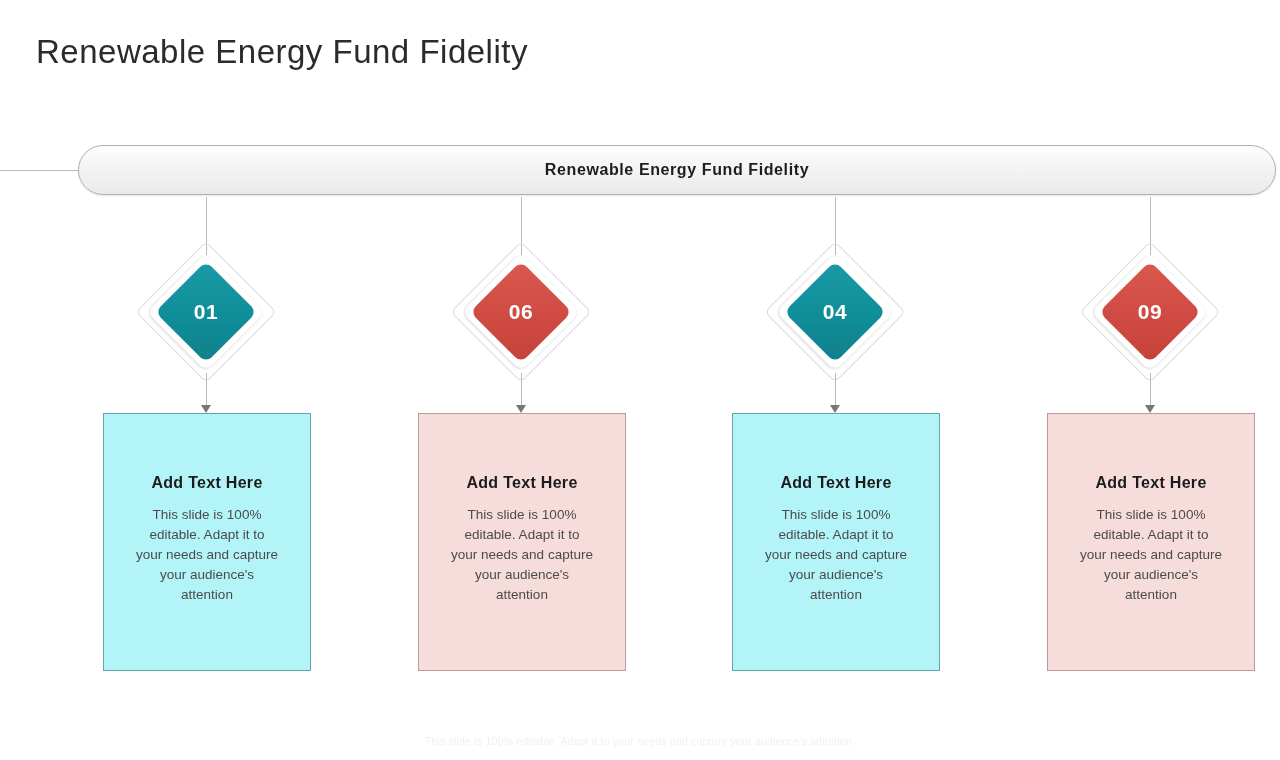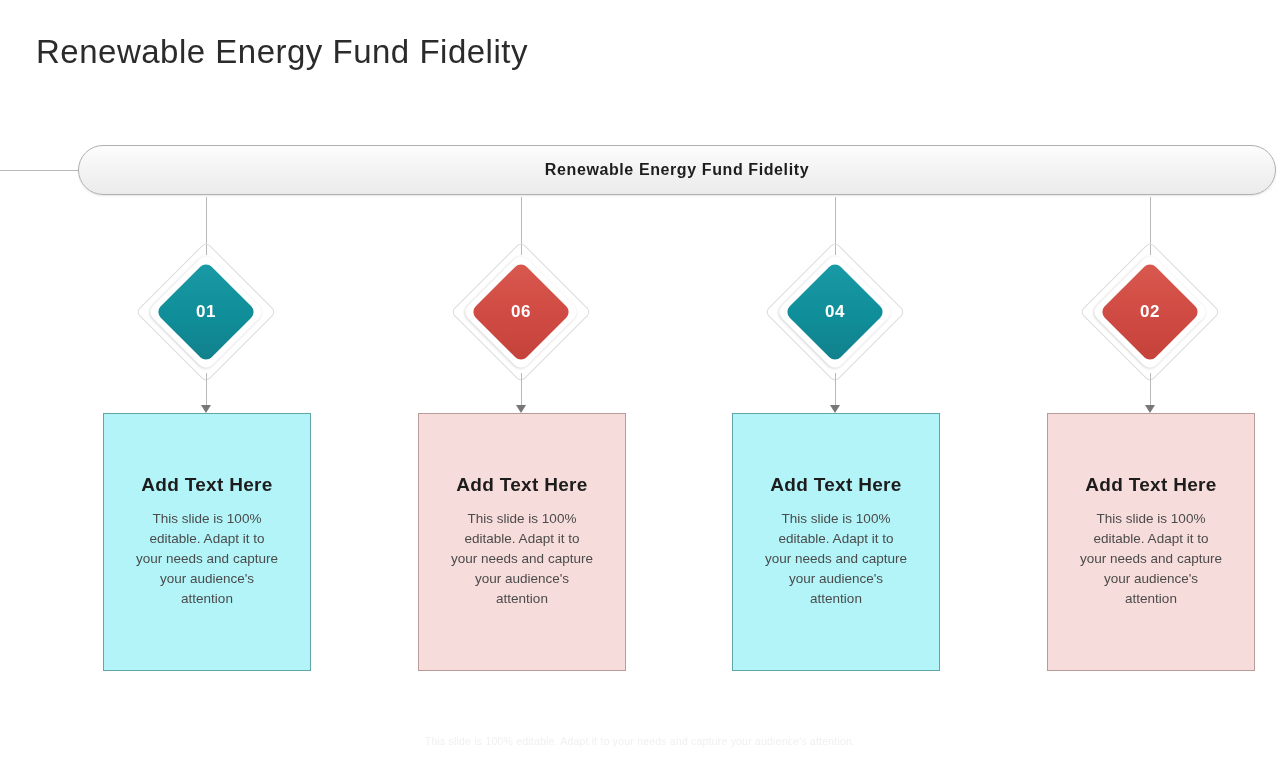--- a/index.html
+++ b/index.html
@@ -130,21 +130,21 @@
   }
   .diamond-num {
     position: absolute;
     left: 0;
     top: 0;
     width: 122px;
     height: 122px;
     display: flex;
     align-items: center;
     justify-content: center;
-    font-size: 17px;
+    font-size: 21px;
     font-weight: bold;
     color: #ffffff;
     letter-spacing: 0.5px;
   }
   .d-teal  { background: linear-gradient(135deg, #1a9aa6 0%, #0f8e99 55%, #11808b 100%); }
   .d-red   { background: linear-gradient(135deg, #d9594f 0%, #cf4a42 55%, #c4423b 100%); }
 
   
   .connector-bot {
     position: absolute;
@@ -178,21 +178,21 @@
   }
   .card-cyan {
     background: #b2f4f8;
     border: 1px solid #61a7a7;
   }
   .card-pink {
     background: #f6dcda;
     border: 1px solid #b99b98;
   }
   .card-heading {
-    font-size: 19px;
+    font-size: 16px;
     font-weight: bold;
     color: #1c1c1c;
     letter-spacing: 0.3px;
     margin-bottom: 13px;
   }
   .card-body {
     font-size: 13.5px;
     line-height: 20px;
     color: #4b4b4b;
     padding: 0 18px;
@@ -269,21 +269,21 @@
     <div class="card-body">This slide is 100% editable. Adapt it to your needs and capture your audience's attention</div>
   </div>
 </div>
 
 <div class="column col-3">
   <div class="connector-top"></div>
   <div class="diamond-holder">
     <div class="diamond-outer"></div>
     <div class="diamond-mid"></div>
     <div class="diamond-inner d-red"></div>
-    <div class="diamond-num">02</div>
+    <div class="diamond-num">09</div>
   </div>
   <div class="connector-bot"></div>
   <div class="arrowhead"></div>
   <div class="card card-pink">
     <div class="card-heading">Add Text Here</div>
     <div class="card-body">This slide is 100% editable. Adapt it to your needs and capture your audience's attention</div>
   </div>
 </div>
 
 <div id="footer-note">This slide is 100% editable. Adapt it to your needs and capture your audience's attention.</div>

